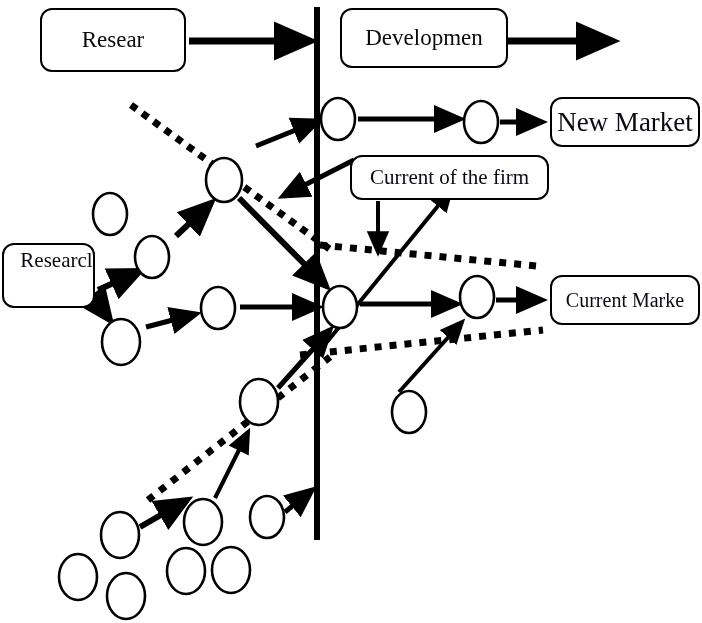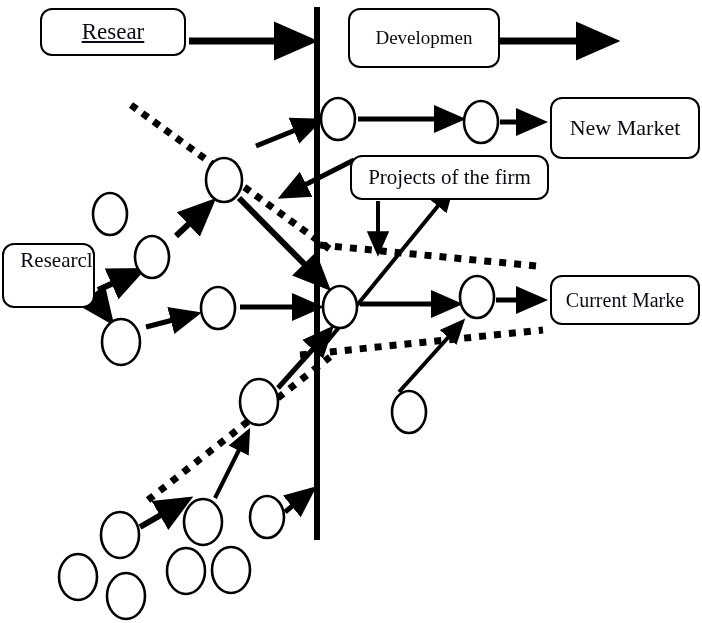--- a/index.html
+++ b/index.html
@@ -106,31 +106,31 @@
         <ellipse cx="203" cy="522" rx="19" ry="23" fill="#ffffff" stroke="#000000" stroke-width="2.6"></ellipse>
         <ellipse cx="267" cy="517" rx="17" ry="21" fill="#ffffff" stroke="#000000" stroke-width="2.6"></ellipse>
         <ellipse cx="78" cy="577" rx="19" ry="23" fill="#ffffff" stroke="#000000" stroke-width="2.6"></ellipse>
         <ellipse cx="126" cy="596" rx="19" ry="23" fill="#ffffff" stroke="#000000" stroke-width="2.6"></ellipse>
         <ellipse cx="186" cy="571" rx="19" ry="23" fill="#ffffff" stroke="#000000" stroke-width="2.6"></ellipse>
         <ellipse cx="231" cy="570" rx="19" ry="23" fill="#ffffff" stroke="#000000" stroke-width="2.6"></ellipse>
       </g>
   </svg>
 
   <div id="box-group">
-      <div class="box-label" style="left: 40px; top: 8px; width: 146px; height: 48px; font-size: 23px; color: rgb(10, 10, 20); text-decoration: underline;">
+      <div class="box-label" style="left: 40px; top: 8px; width: 146px; height: 64px; font-size: 23px; color: rgb(10, 10, 20);">
         <span>Resear</span>
       </div>
-      <div class="box-label" style="left: 348px; top: 8px; width: 152px; height: 60px; font-size: 19px; color: rgb(10, 10, 20);">
+      <div class="box-label" style="left: 340px; top: 8px; width: 168px; height: 60px; font-size: 23px; color: rgb(10, 10, 20);">
         <span>Developmen</span>
       </div>
-      <div class="box-label" style="left: 550px; top: 97px; width: 150px; height: 62px; font-size: 22px; color: rgb(10, 10, 20);">
+      <div class="box-label" style="left: 550px; top: 97px; width: 150px; height: 50px; font-size: 27px; color: rgb(10, 10, 20);">
         <span>New Market</span>
       </div>
       <div class="box-label" style="left: 350px; top: 155px; width: 199px; height: 45px; font-size: 21px; color: rgb(10, 10, 20);">
-        <span>Projects of the firm</span>
+        <span>Current of the firm</span>
       </div>
       <div class="box-label" style="left: 550px; top: 275px; width: 150px; height: 50px; font-size: 20px; color: rgb(10, 10, 20);">
         <span>Current Marke</span>
       </div>
       <div class="box-label box-multiline" style="left: 2px; top: 243px; width: 93px; height: 65px; font-size: 21px; color: rgb(10, 10, 20);">
         <span>Researcl</span>
       </div>
     </div>
 
 </div>

